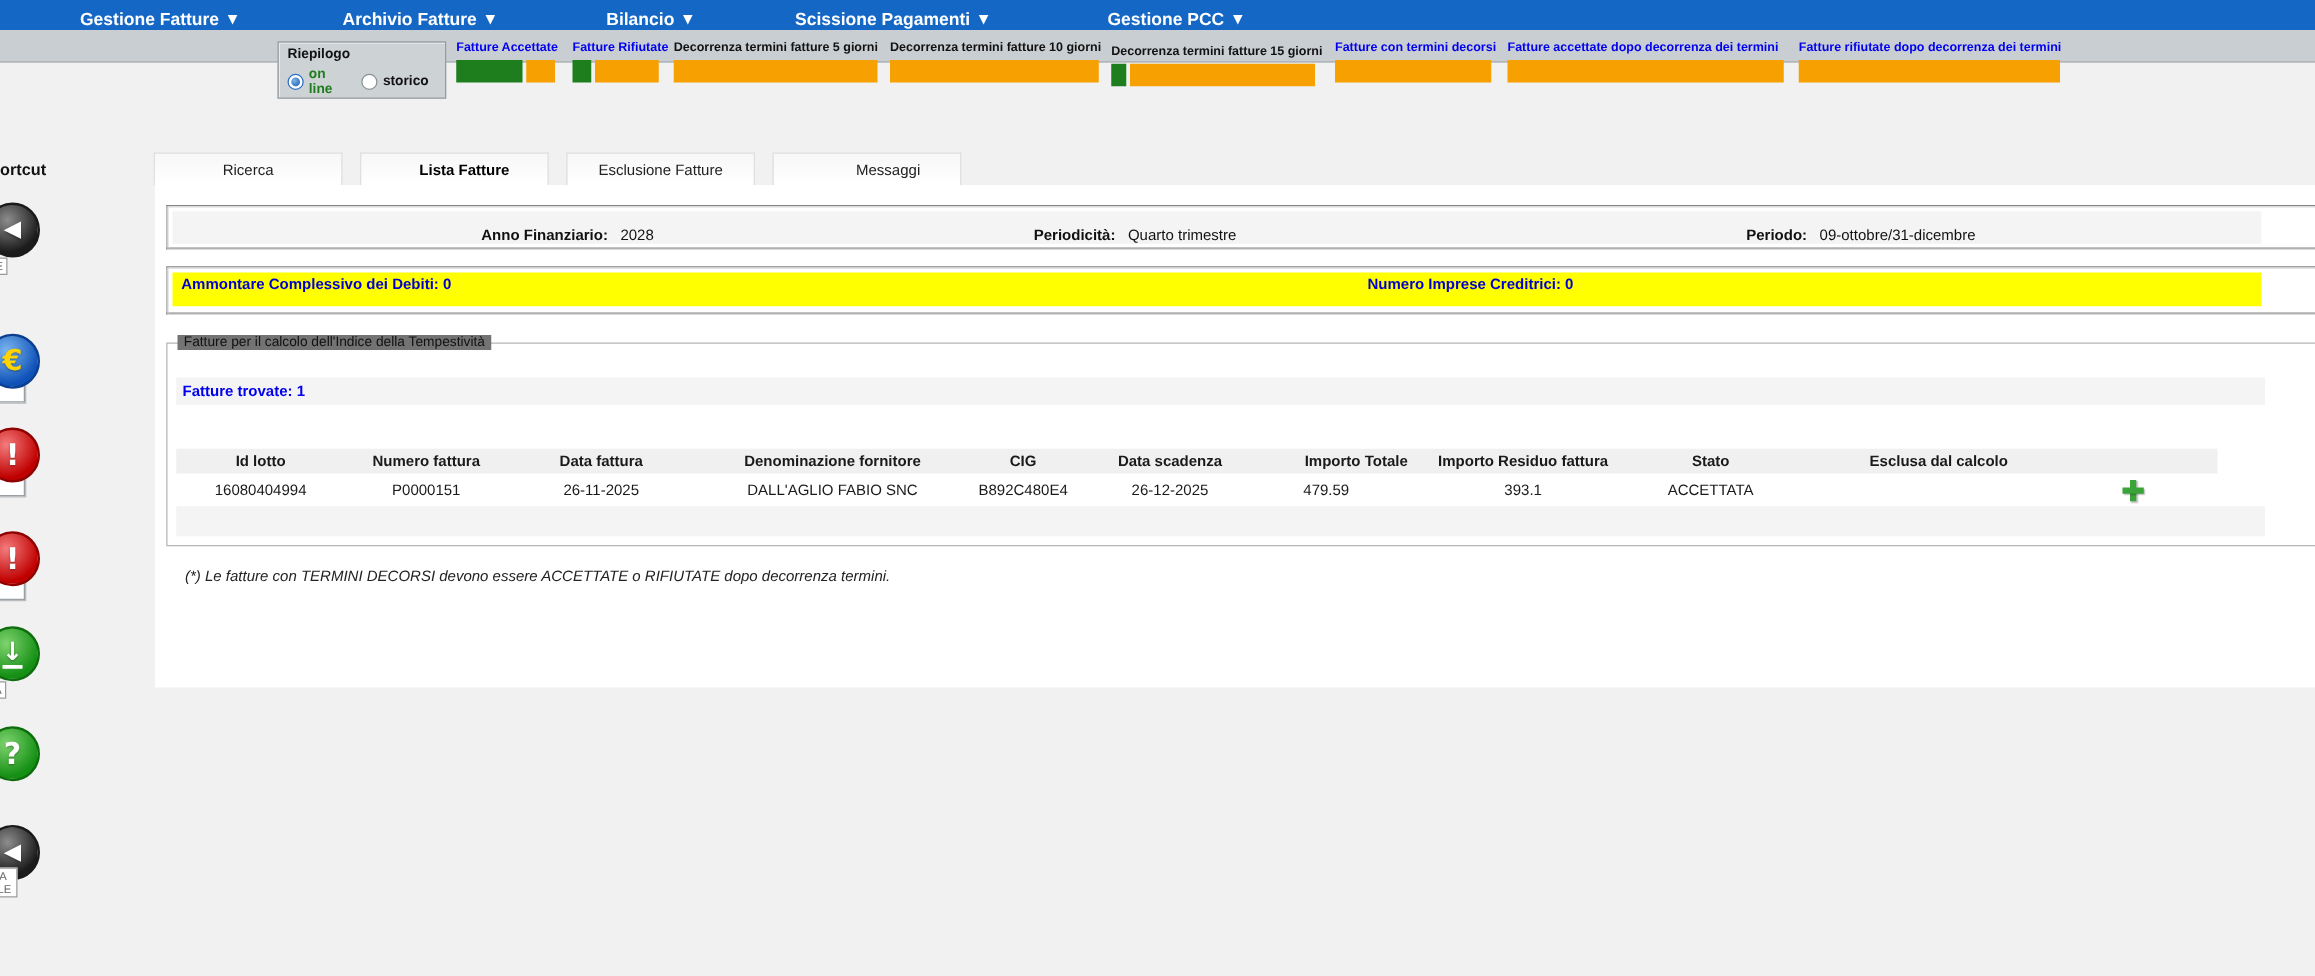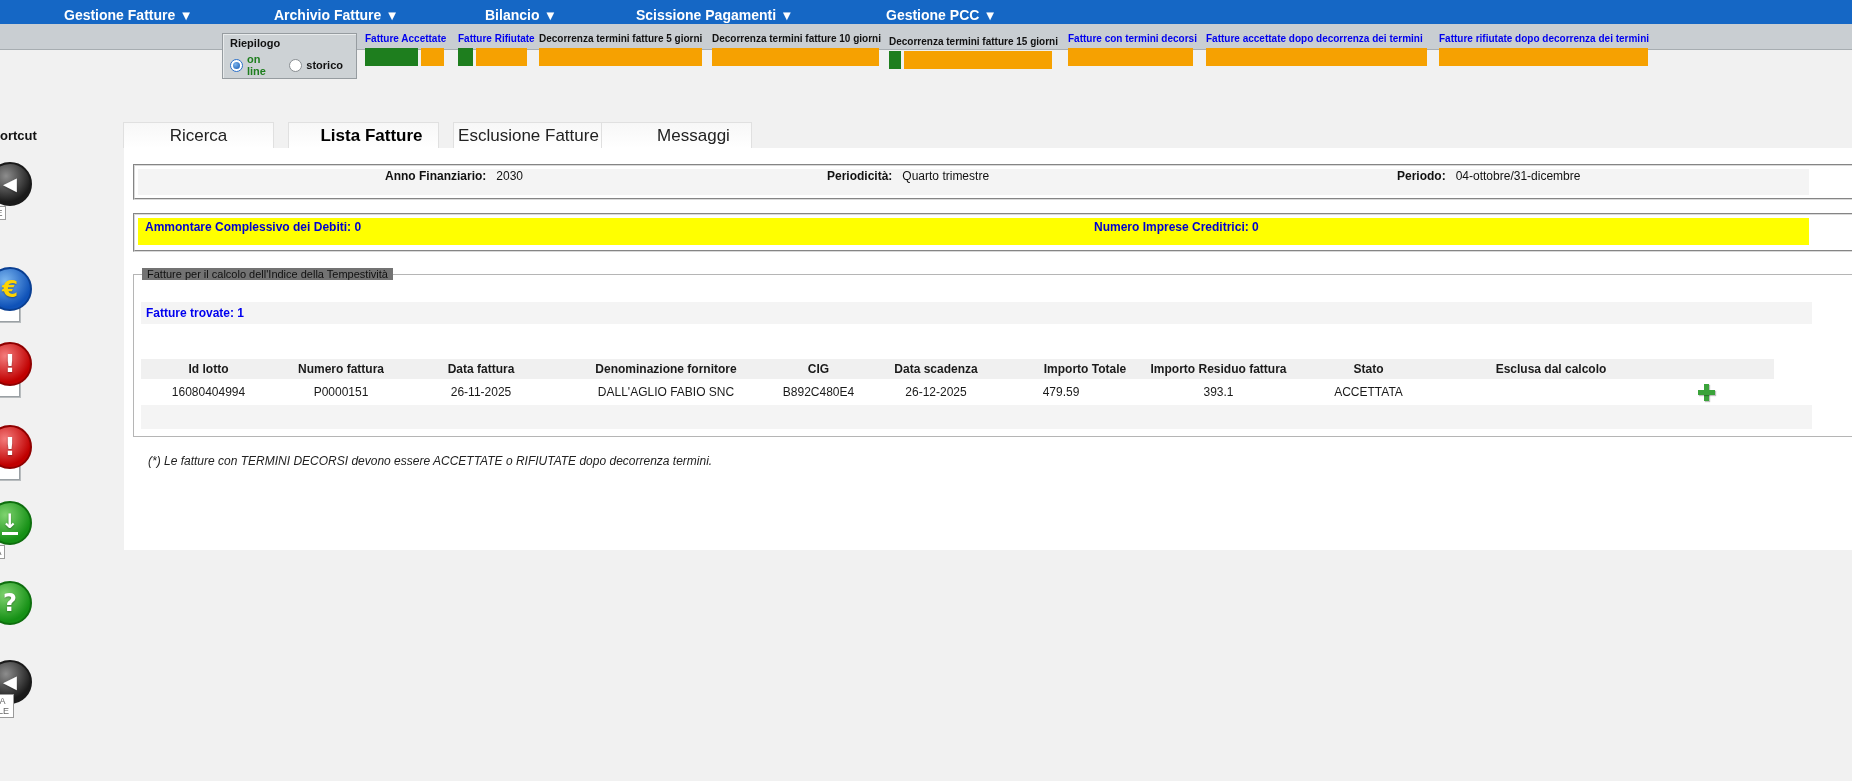--- a/index.html
+++ b/index.html
@@ -49,29 +49,29 @@
   .glyph{font-size:24px;line-height:1;text-shadow:0 1px 2px rgba(0,0,0,.35);}
   .blue-euro .glyph{color:#FFD400;font-size:23px;}
   .black-back .glyph{font-size:18px;}
   .green-download .glyph{border-bottom:3px solid #fff;padding-bottom:1px;font-size:20px;}
   .icon-badge{position:absolute;left:2px;bottom:0;background:#fff;border:1px solid #9a9a9a;
     font-size:9px;line-height:10px;color:#666;padding:1px 2px;max-width:28px;text-align:center;}
 
   
   .tab{position:absolute;top:122px;width:151px;height:26px;background:linear-gradient(#f7f7f7,#ffffff);
     border:1px solid #e0e0e0;border-bottom:none;display:flex;align-items:center;justify-content:center;
-    font-size:17px;color:#222;cursor:pointer;}
+    font-size:12px;color:#222;cursor:pointer;}
   .tab.active{font-weight:bold;color:#000;}
 
   
   .panel{position:absolute;left:124px;top:148px;width:1728px;height:402px;background:#fff;}
 
   .info-box{position:absolute;left:9px;top:16px;width:1736px;height:36px;border:2px groove #d9d9d9;background:#fff;}
   .info-inner{position:absolute;left:3px;top:3px;width:1671px;height:26px;background:#F4F4F4;}
-  .info-field{position:absolute;top:0;height:26px;display:flex;align-items:flex-start;font-size:12px;color:#111;white-space:nowrap;}
+  .info-field{position:absolute;top:0;height:26px;display:flex;align-items:flex-end;font-size:12px;color:#111;white-space:nowrap;}
   .info-label{font-weight:bold;}
   .info-value{margin-left:10px;}
 
   .totals-box{position:absolute;left:9px;top:65px;width:1736px;height:39px;border:2px groove #d9d9d9;background:#fff;}
   .totals-inner{position:absolute;left:3px;top:3px;width:1671px;height:27px;background:var(--yellow,#FFFF00);}
   .totals-text{position:absolute;top:0;height:17px;display:flex;align-items:center;font-size:12px;font-weight:bold;
     color:var(--totals-text-blue,#0000D0);white-space:nowrap;}
 
   .fieldset{position:absolute;left:9px;top:126px;width:1736px;height:163px;border:1px solid #b5b5b5;}
   .fieldset-legend{position:absolute;left:8px;top:-7px;background:#737373;padding:0 5px;font-size:11px;color:#111;white-space:nowrap;}
@@ -241,38 +241,38 @@
         <span class="glyph sym">◀</span>
       </div>
       <div class="icon-badge">TA OLE</div>
     </div>
   </div>
 
 <div id="tabs-container">
     <div class="tab" style="left: 123px;">Ricerca</div>
     <div class="tab active" style="left: 288px; padding-left: 16px;">Lista Fatture</div>
     <div class="tab" style="left: 453px;">Esclusione Fatture</div>
-    <div class="tab" style="left: 601px; padding-left: 34px;">Messaggi</div>
+    <div class="tab" style="left: 618px; padding-left: 34px;">Messaggi</div>
   </div>
 
 <div class="panel">
 
   <div class="info-box">
     <div class="info-inner" id="info-fields">
         <div class="info-field" style="left: 247px;">
           <span class="info-label">Anno Finanziario:</span>
-          <span class="info-value">2030</span>
+          <span class="info-value">2028</span>
         </div>
         <div class="info-field" style="left: 689px;">
           <span class="info-label">Periodicità:</span>
           <span class="info-value">Quarto trimestre</span>
         </div>
         <div class="info-field" style="left: 1259px;">
           <span class="info-label">Periodo:</span>
-          <span class="info-value">04-ottobre/31-dicembre</span>
+          <span class="info-value">09-ottobre/31-dicembre</span>
         </div>
       </div>
   </div>
 
   <div class="totals-box">
     <div class="totals-inner">
       <div class="totals-text" style="left:7px">
         <span>Ammontare Complessivo dei Debiti:</span>&nbsp;<span>0</span>
       </div>
       <div class="totals-text" style="left:956px">

